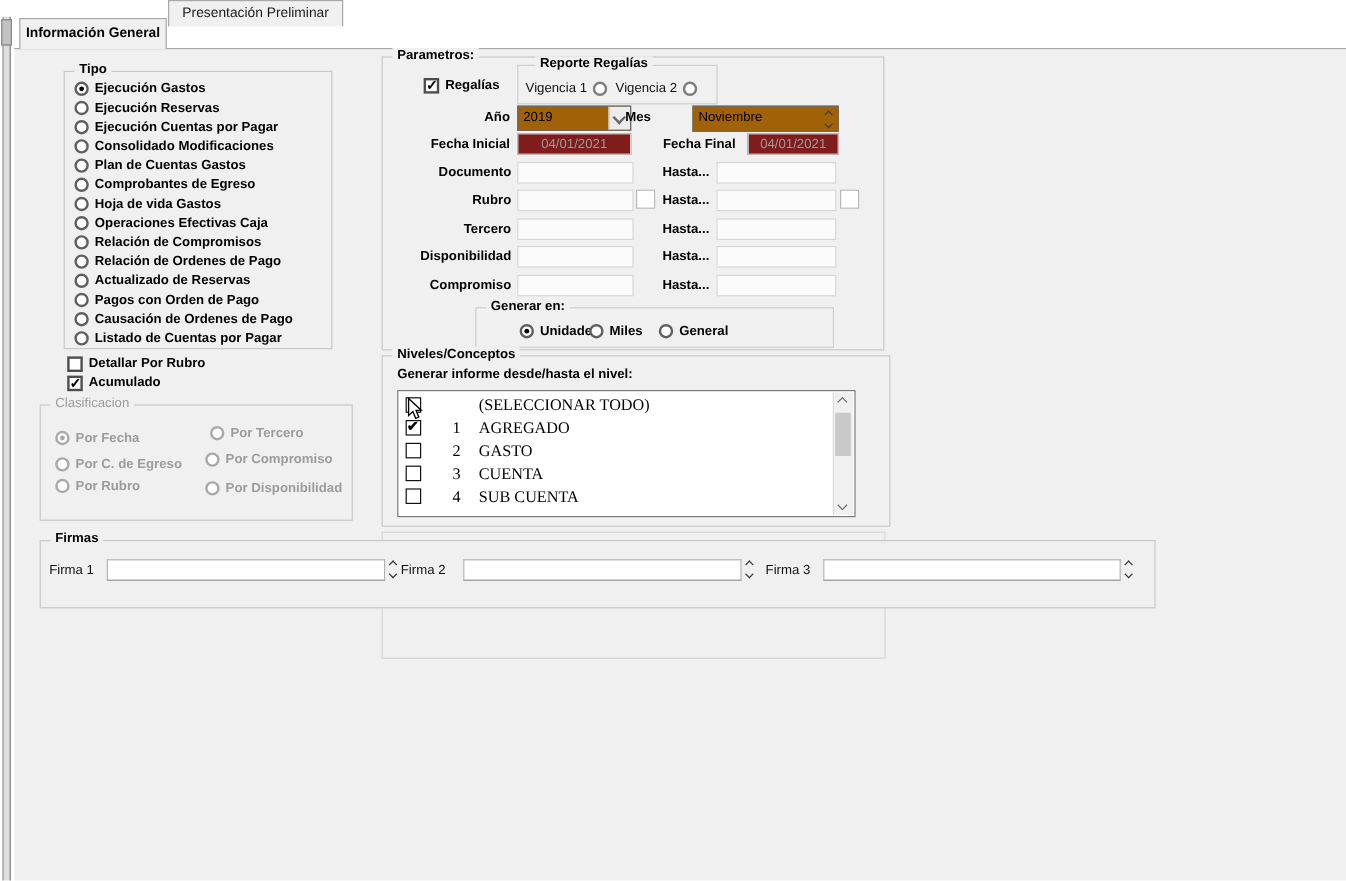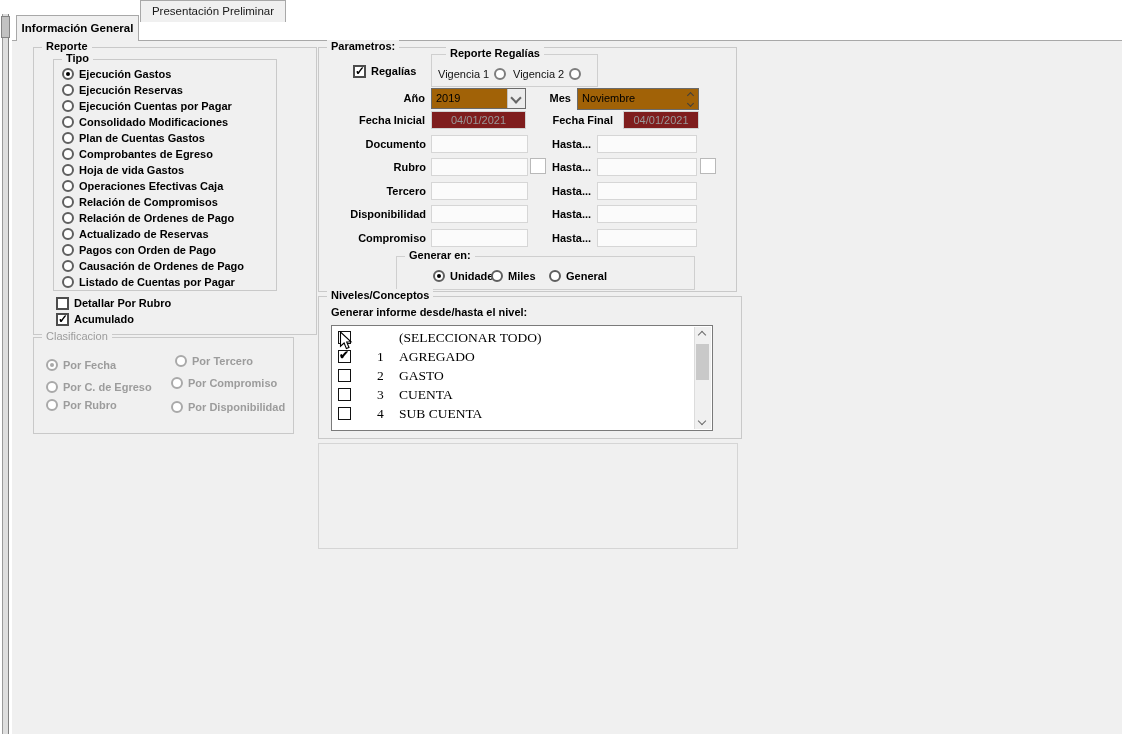--- a/index.html
+++ b/index.html
@@ -60,23 +60,20 @@
 
 <div id="app">
 
   <div id="lstrip"></div>
   <div id="lsq"></div>
 
   <div id="page"></div>
   <div class="tab" id="tab1">Información General</div>
   <div class="tab" id="tab2">Presentación Preliminar</div>
 
-  <div class="gb" style="left:33px;top:47px;width:282px;height:286px;">
-    <span class="t">Reporte</span>
-  </div>
   <div class="gb" style="left:53px;top:59px;width:222px;height:230px;">
     <span class="t">Tipo</span>
     <div class="row" style="left:8px;top:7px;">
         <span class="radio sel"></span>
         <span class="bl">Ejecución Gastos</span>
       </div>
     <div class="row" style="left:8px;top:23px;">
         <span class="radio"></span>
         <span class="bl">Ejecución Reservas</span>
       </div>
@@ -187,21 +184,21 @@
     </div>
 
     <div class="bl abs" style="left:30px;top:44px;width:76px;text-align:right;">Año</div>
     <div class="combo" style="left:112px;top:40px;width:95px;height:21px;">
       <span class="val">2019</span>
       <span class="btn">
           <span class="chd" style="left:4px;top:5px;"></span>
         </span>
     </div>
 
-    <div class="bl abs" style="left:202px;top:44px;width:50px;text-align:right;">Mes</div>
+    <div class="bl abs" style="left:202px;top:44px;width:50px;text-align:left;">Mes</div>
     <div class="combo" style="left:258px;top:40px;width:122px;height:22px;">
       <span class="val">Noviembre</span>
       <span class="spincol" style="right:5px;top:4px;">
           <span class="su"></span>
           <span class="sd"></span>
         </span>
     </div>
 
     <div class="bl abs" style="left:6px;top:66px;width:100px;text-align:right;">Fecha Inicial</div>
     <div class="fecha" style="left:112px;top:63px;width:95px;height:18px;">04/01/2021</div>
@@ -286,14 +283,35 @@
       <div class="sbar">
         <span class="up"></span>
         <span class="thumb"></span>
         <span class="dn"></span>
       </div>
     </div>
   </div>
 
   <div id="behindbox"></div>
 
+  <div class="gb" id="firmas" style="left:33px;top:450px;width:928px;height:55px;">
+    <span class="t">Firmas</span>
+    <div class="nl abs" style="left:7px;top:18px;">Firma 1</div>
+    <div class="finput" style="left:55px;top:15px;width:232px;"></div>
+    <span class="spincol" style="left:291px;top:17px;">
+        <span class="su"></span>
+        <span class="sd"></span>
+      </span>
+    <div class="nl abs" style="left:300px;top:18px;">Firma 2</div>
+    <div class="finput" style="left:352px;top:15px;width:232px;"></div>
+    <span class="spincol" style="left:588px;top:17px;">
+        <span class="su"></span>
+        <span class="sd"></span>
+      </span>
+    <div class="nl abs" style="left:604px;top:18px;">Firma 3</div>
+    <div class="finput" style="left:652px;top:15px;width:248px;"></div>
+    <span class="spincol" style="left:904px;top:17px;">
+        <span class="su"></span>
+        <span class="sd"></span>
+      </span>
+  </div>
 
 </div>
 
 </body></html>

